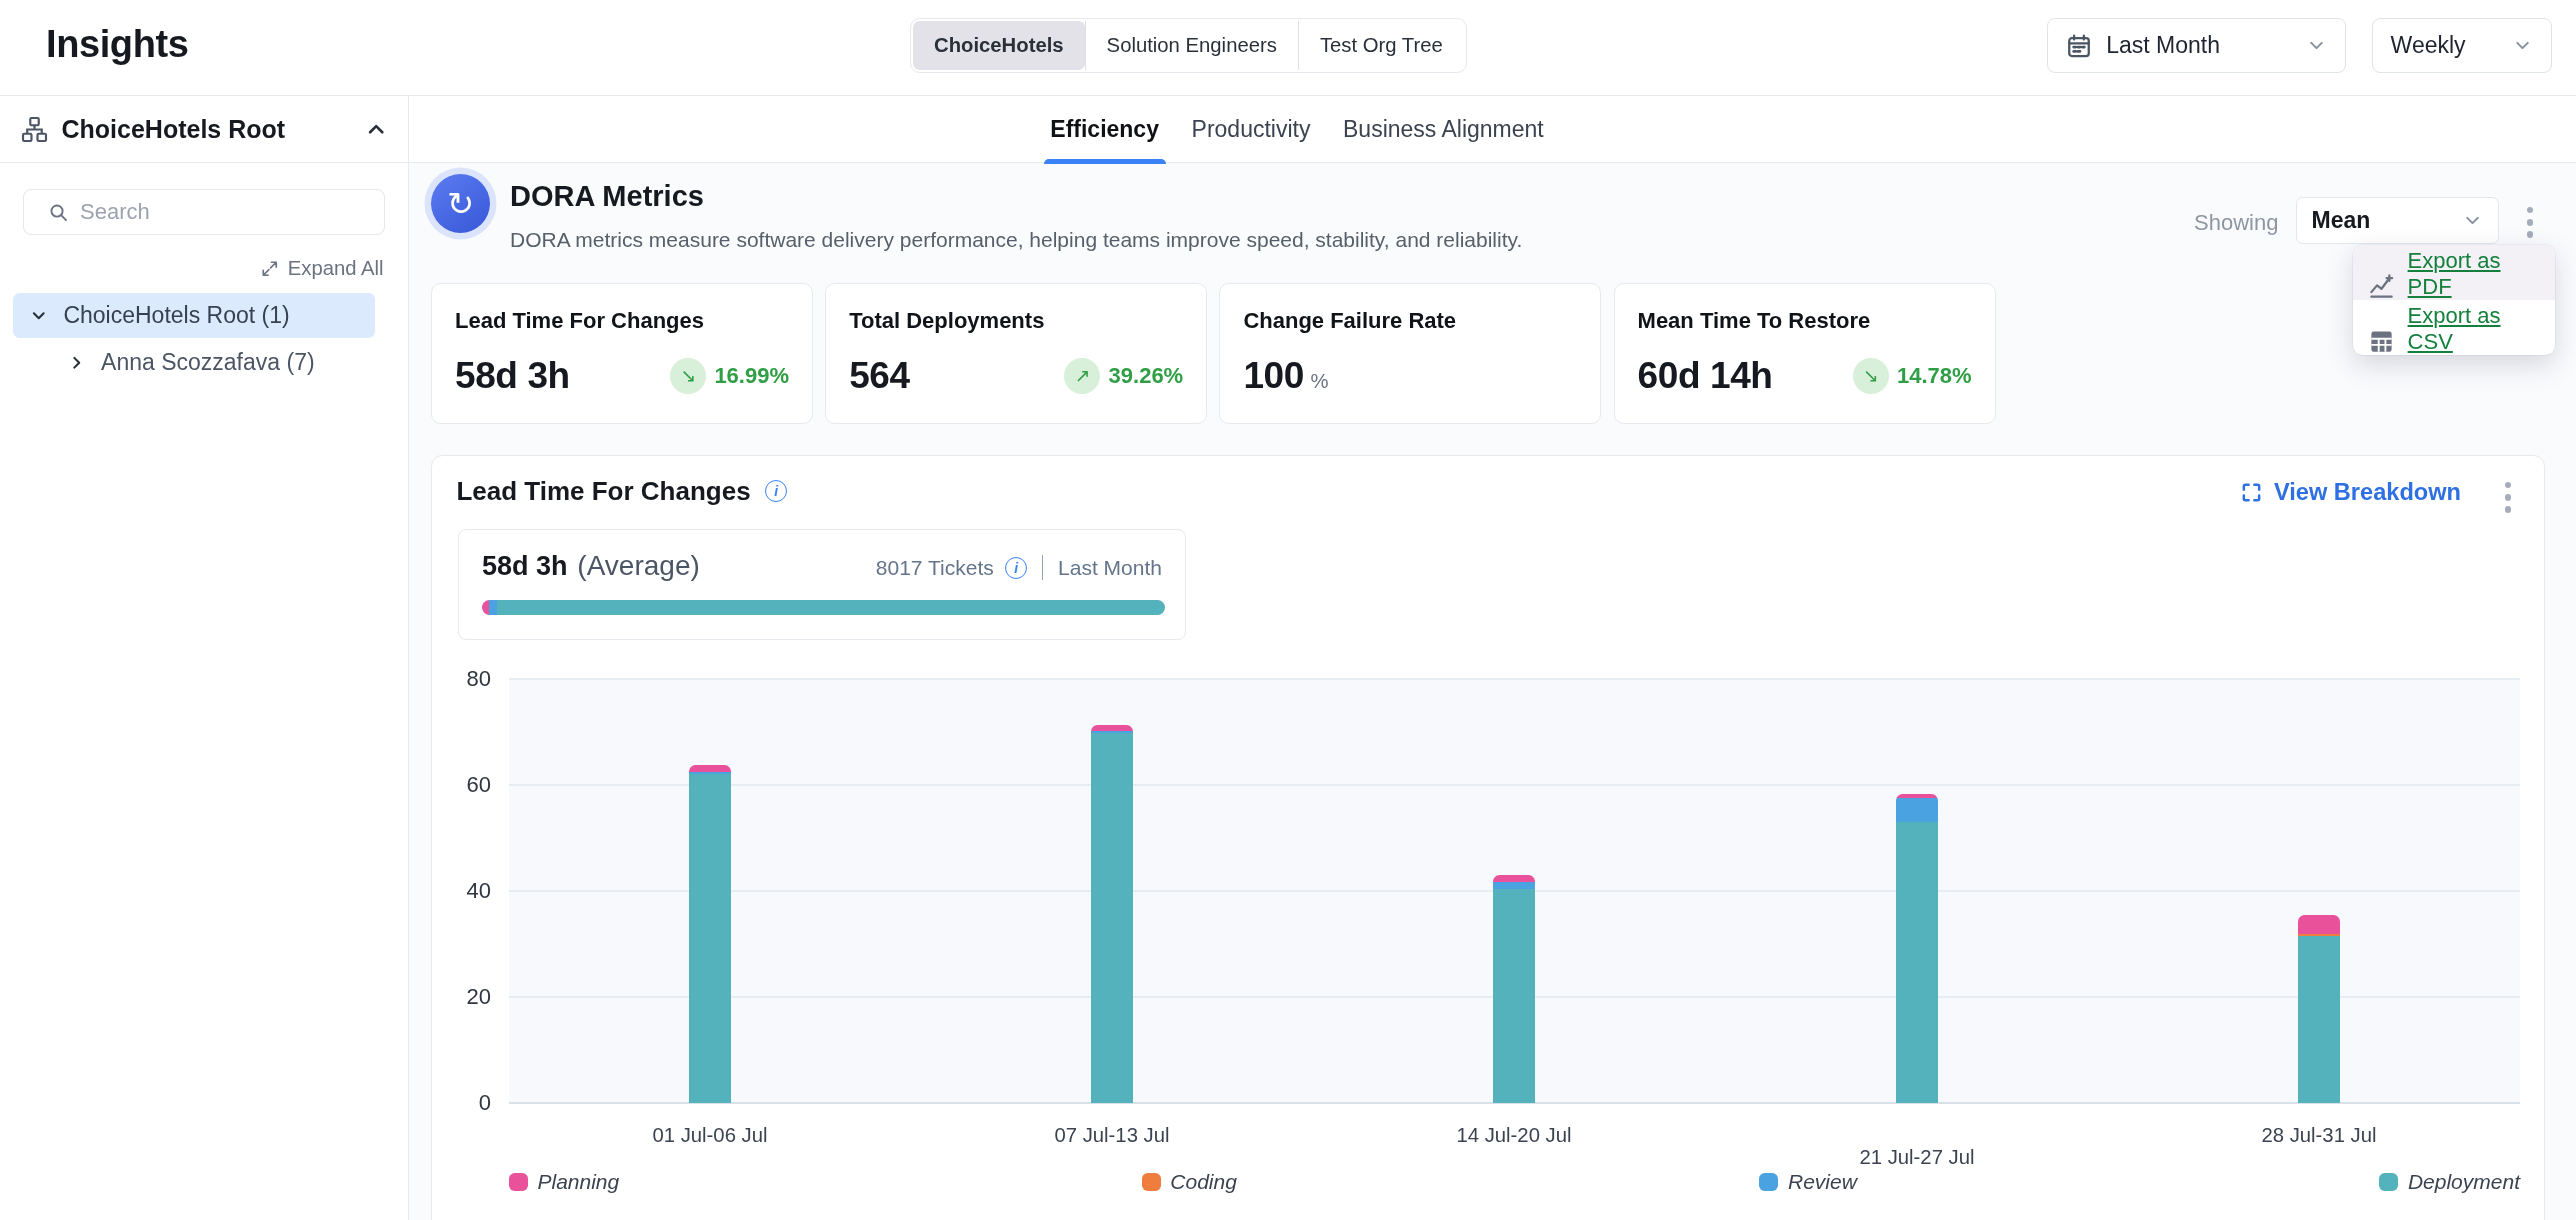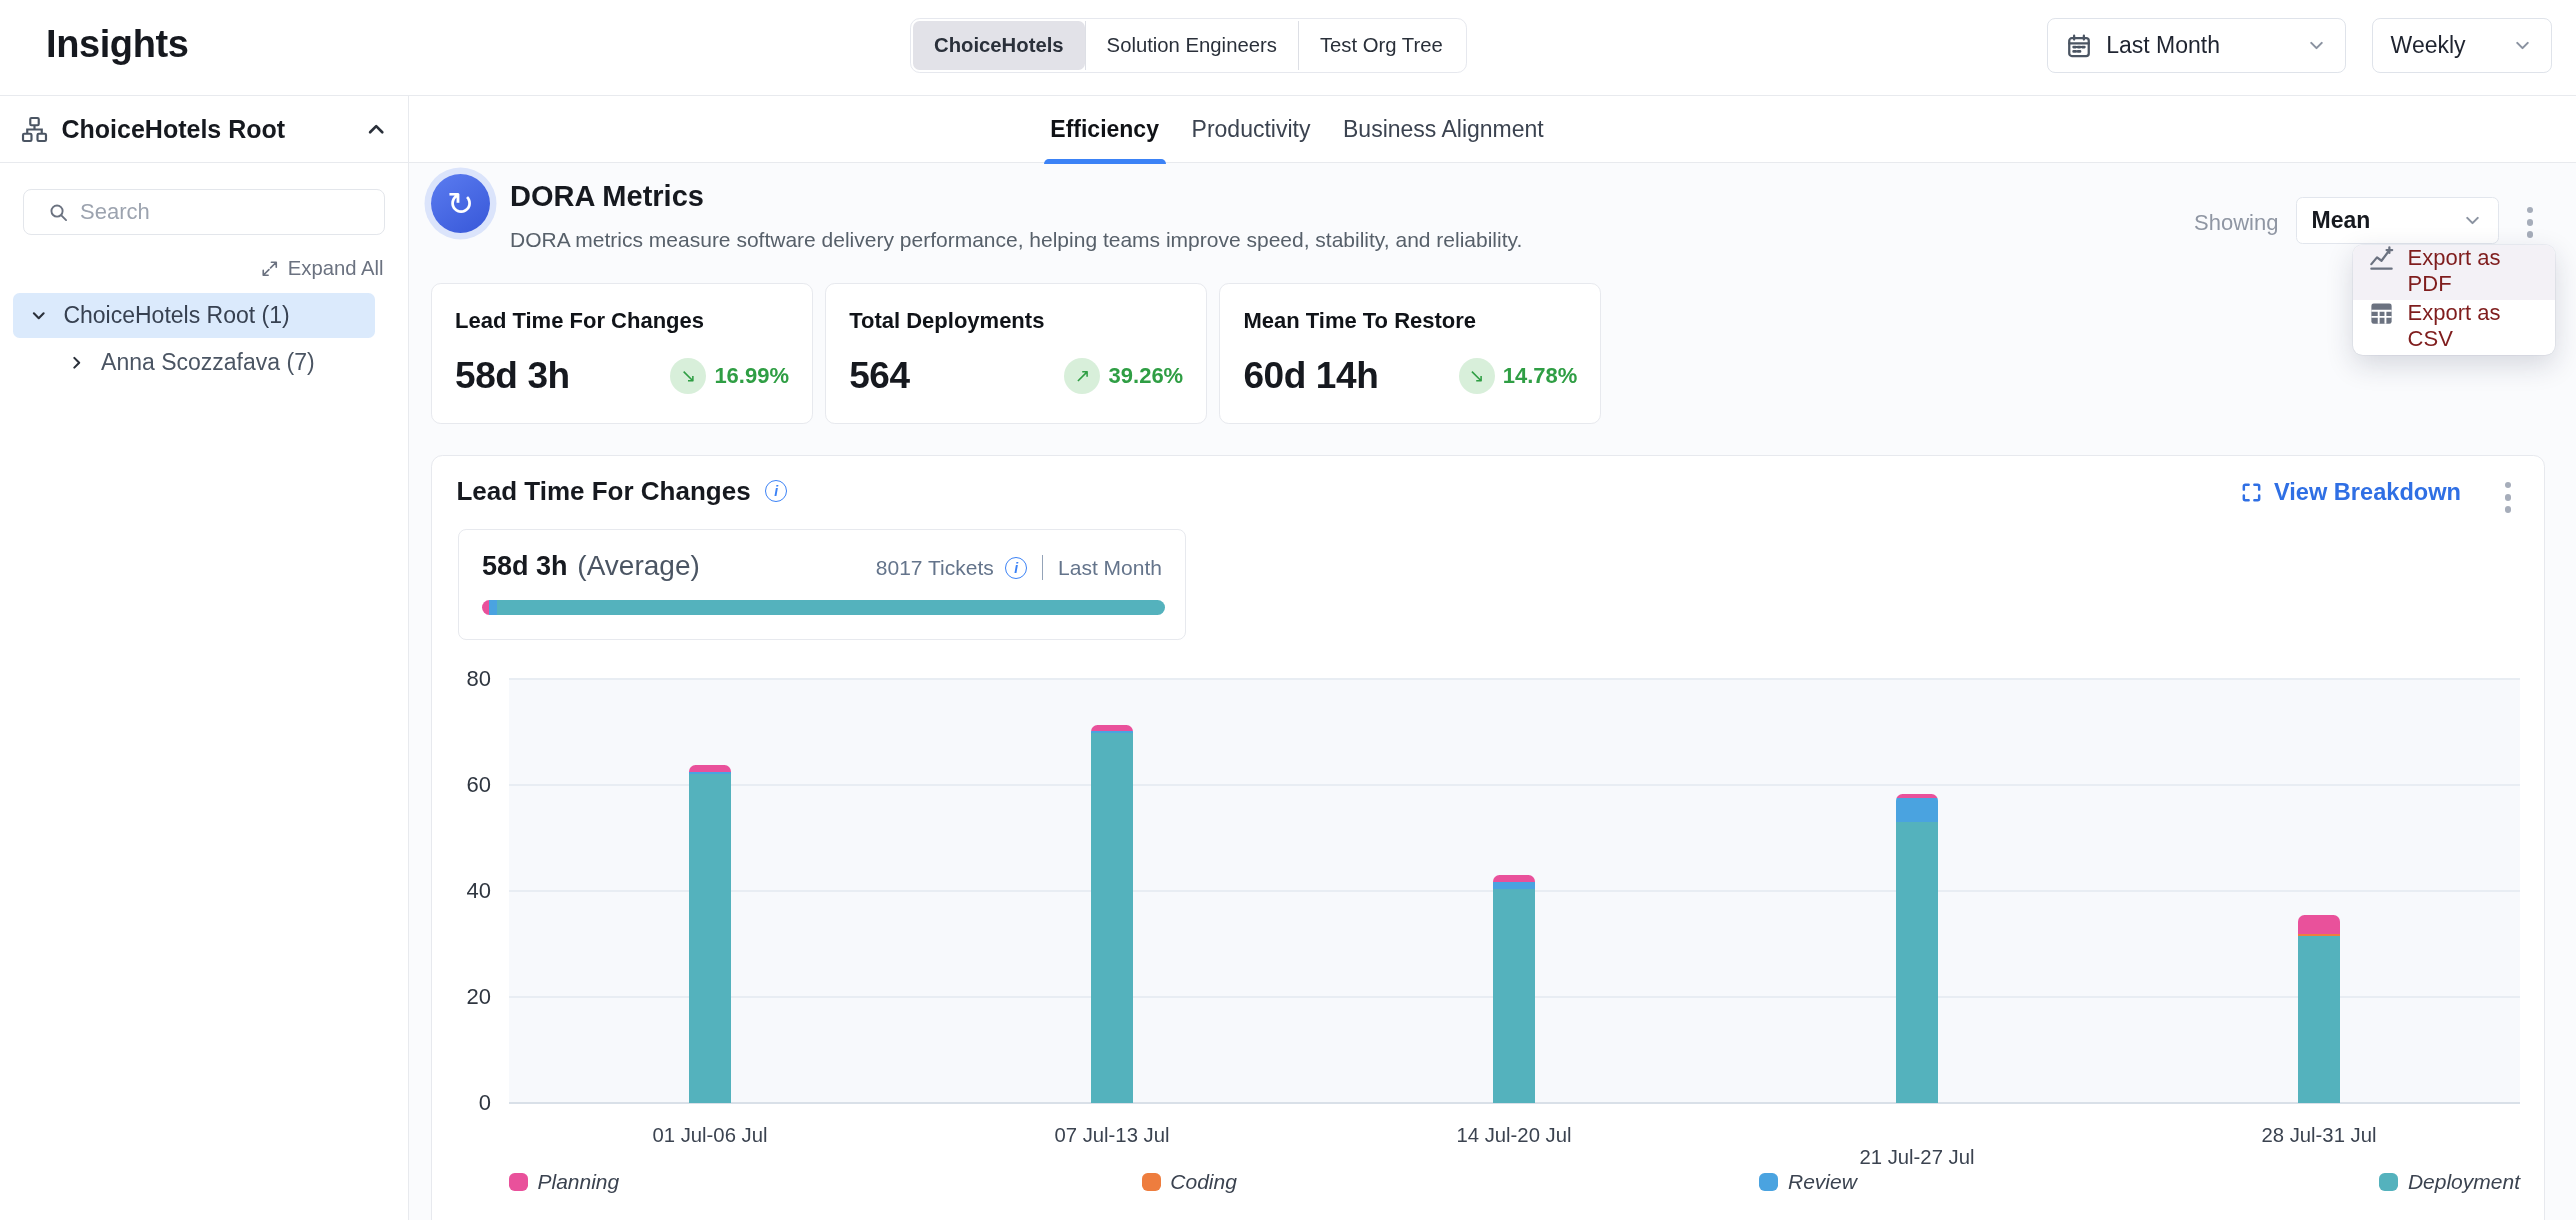--- a/index.html
+++ b/index.html
@@ -71,21 +71,21 @@
   .showing-label { position:absolute; left:2194px; top:210px; font-size:22px; color:#8f96a3; }
   .mean-select { position:absolute; left:2296px; top:197px; width:203px; height:47px; border:1.6px solid #e2e6ed;
     border-radius:6.5px; background:#fff; display:flex; align-items:center; justify-content:space-between;
     padding:0 14.6px; font-size:23px; font-weight:700; color:#16191f; }
   .mean-select .chev { width:21px; color:#8a92a0; }
   .kebab { display:flex; flex-direction:column; gap:5.7px; align-items:center; padding:4.9px; }
   .kebab i { width:6.5px; height:6.5px; border-radius:50%; background:#a6adba; }
   .kebab.k-top { position:absolute; left:2522px; top:202px; }
   .export-menu { position:absolute; left:2353px; top:245px; width:202px; background:#fff; border-radius:9.8px;
     box-shadow:0 9.8px 28px rgba(25,30,60,.16), 0 0 0 0.8px #eceef3; overflow:hidden; z-index:6; }
-  .menu-item { height:55px; display:flex; align-items:flex-start; gap:13px; padding:0 14.6px; font-size:22px; color:#7f1d1d; }
+  .menu-item { height:55px; display:flex; align-items:flex-end; gap:13px; padding:0 14.6px; font-size:22px; color:#15803d;text-decoration:underline; }
   .menu-item.hl { background:#f3f1f6; }
   .menu-item svg { width:27px; color:#6b7280; flex:none; }
 
   
   .cards-row { position:absolute; left:431px; top:283px; display:flex; gap:12.2px; }
   .mcard { width:382px; height:141px; background:#fff; border:1.6px solid #e7e9ee; border-radius:9.8px;
     padding:24.4px 23px; }
   .mcard .mtitle { font-size:22px; font-weight:700; color:#101318; }
   .mcard .mrow { margin-top:21px; display:flex; align-items:center; justify-content:space-between; }
   .mcard .mvalue { font-size:37px; font-weight:700; letter-spacing:-0.4px; }
@@ -292,20 +292,26 @@
         <span class="mvalue">564</span>
         <span class="delta">
           <span class="delta-circle">
               <span>↗</span>
             </span>
           <span class="delta-val">39.26%</span>
         </span>
       </div>
     </div>
     <div class="mcard">
+      <div class="mtitle">Change Failure Rate</div>
+      <div class="mrow">
+        <span><span class="mvalue">100</span><span class="munit">%</span></span>
+      </div>
+    </div>
+    <div class="mcard">
       <div class="mtitle">Mean Time To Restore</div>
       <div class="mrow">
         <span class="mvalue">60d 14h</span>
         <span class="delta">
           <span class="delta-circle">
               <span>↘</span>
             </span>
           <span class="delta-val">14.78%</span>
         </span>
       </div>

